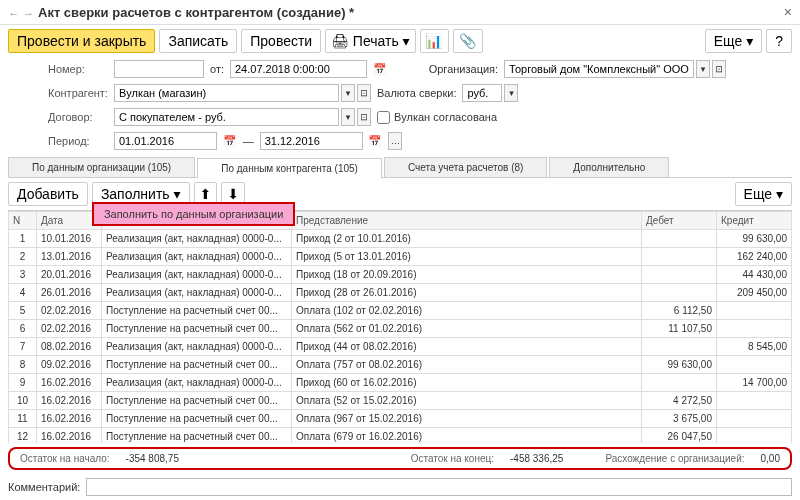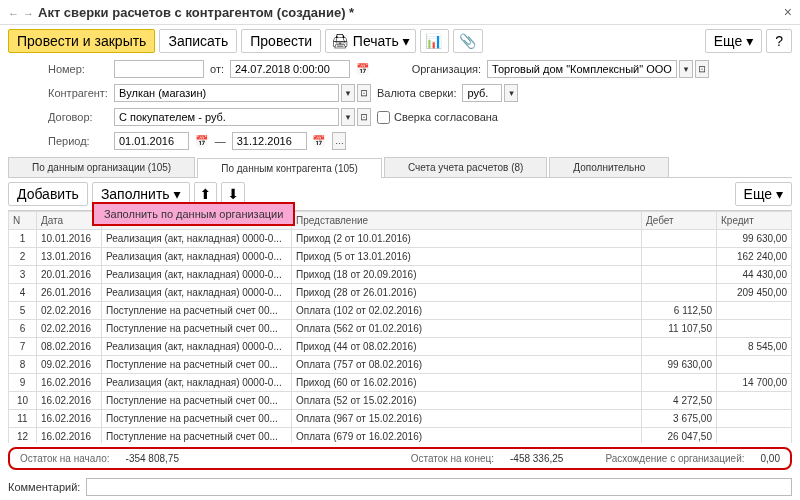--- a/index.html
+++ b/index.html
@@ -10,21 +10,21 @@
 .titlebar .title { font-size: 13px; font-weight: bold; flex: 1; }
 .titlebar .close { font-size: 14px; color: #666; cursor: pointer; }
 .toolbar { display: flex; align-items: center; gap: 4px; padding: 4px 8px; }
 .btn { border: 1px solid #ccc; background: #fff; padding: 3px 8px; font-size: 14px; cursor: pointer; border-radius: 2px; }
 .btn.primary { background: #ffe16b; border-color: #d4b300; }
 .btn.icon { padding: 3px 5px; }
 .spacer { flex: 1; }
 .formrow { display: flex; align-items: center; gap: 6px; padding: 3px 8px; }
 .formrow .lbl { width: 60px; color: #555; margin-left: 40px; }
 .input { border: 1px solid #bbb; padding: 2px 4px; font-size: 11px; background: #fff; }
-.input.date { width: 75px; }
+.input.date { width: 103px; }
 .dropdown { display: flex; align-items: center; gap: 2px; }
 .dropbtn { border: 1px solid #bbb; background: #f5f5f5; width: 14px; height: 18px; font-size: 9px; cursor: pointer; display:flex; align-items:center; justify-content:center; }
 .tabs { display: flex; border-bottom: 1px solid #ccc; margin: 4px 8px 0; }
 .tab { padding: 4px 23px; border: 1px solid #ccc; border-bottom: none; background: #f0f0f0; font-size: 10px; cursor: pointer; margin-right: 2px; }
 .tab.active { background: #fff; position: relative; top: 1px; }
 .subtoolbar { display: flex; align-items: center; gap: 4px; padding: 4px 8px; justify-content: space-between; }
 .filldrop { position: relative; }
 .fillmenu { position: absolute; top: 20px; left: 0; background: #f9a8d4; border: 2px solid #c00; padding: 4px 10px; white-space: nowrap; font-size: 11px; z-index: 10; }
 .grid { flex: 1; overflow-y: auto; border-top: 1px solid #ccc; margin: 0 8px; }
 table { width: 100%; border-collapse: collapse; table-layout: fixed; }
@@ -58,21 +58,21 @@
     <button class="btn icon">📎</button>
     <span class="spacer"></span>
     <button class="btn"><span>Еще</span> ▾</button>
     <button class="btn">?</button>
   </div>
 
   <div class="formrow">
     <span class="lbl">Номер:</span>
     <input class="input" style="width: 90px;">
     <span>от:</span>
-    <input class="input date" style="width: 120px;" value="24.07.2018 0:00:00">
+    <input class="input date" style="width: 137px;" value="24.07.2018 0:00:00">
     <span>📅</span>
     <span style="width:30px"></span>
     <span>Организация:</span>
     <div class="dropdown">
         <input class="input" style="width: 190px;" value="Торговый дом &quot;Комплексный&quot; ООО">
         <span class="dropbtn">▾</span>
         <span class="dropbtn">⊡</span>
       </div>
   </div>
 
@@ -92,21 +92,21 @@
 
   <div class="formrow">
     <span class="lbl">Договор:</span>
     <div class="dropdown">
         <input class="input" style="width: 225px;" value="С покупателем - руб.">
         <span class="dropbtn">▾</span>
         <span class="dropbtn">⊡</span>
       </div>
     <label class="checkbox">
         <input type="checkbox" style="">
-        <span>Сверка согласована</span>
+        <span>Вулкан согласована</span>
       </label>
   </div>
 
   <div class="formrow">
     <span class="lbl">Период:</span>
     <input class="input date" value="01.01.2016" style="">
     <span>📅</span>
     <span>—</span>
     <input class="input date" value="31.12.2016" style="">
     <span>📅</span>

